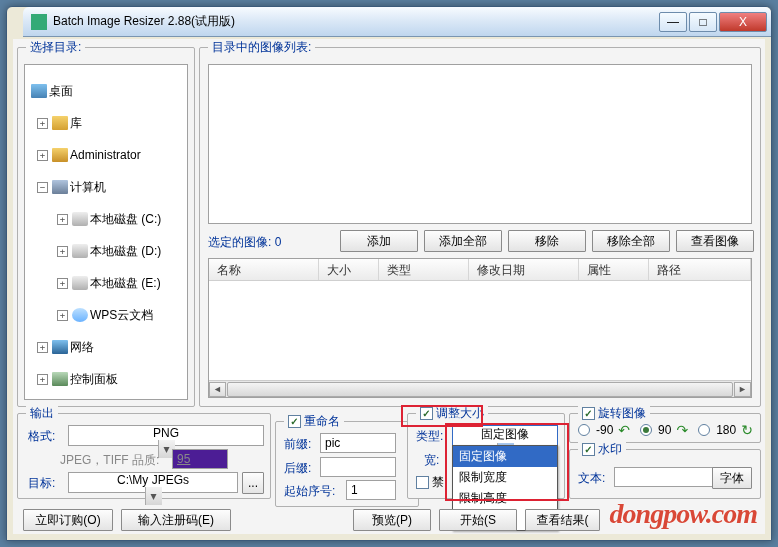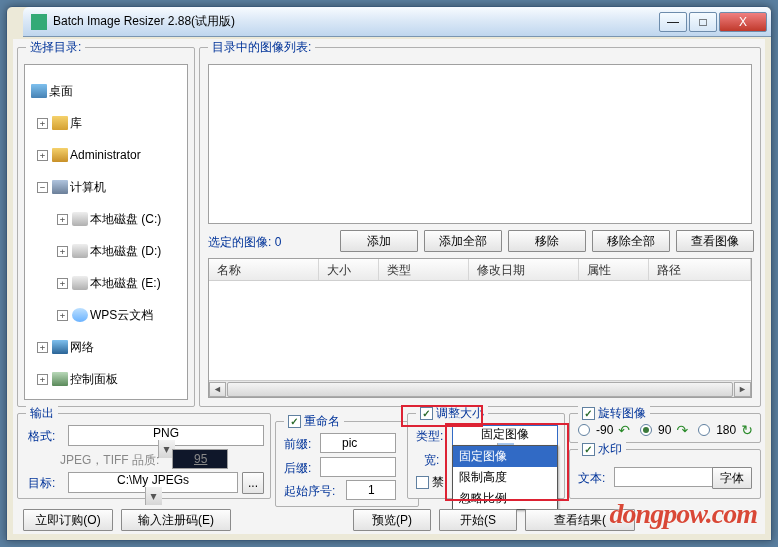--- a/index.html
+++ b/index.html
@@ -31,22 +31,22 @@
   .listbox { position:absolute; background:#fff; border:1px solid #a0a0a0; }
   .label { color:#003399; }
   .btn { background:linear-gradient(#fdfdfd,#e4e4e4); border:1px solid #8a8a8a; border-radius:1px; text-align:center; height:22px; line-height:20px; cursor:default; }
   .table { position:absolute; background:#fff; border:1px solid #a0a0a0; }
   .thead { height:22px; background:linear-gradient(#fdfdfd,#ebebeb); border-bottom:1px solid #cfcfcf; display:flex; }
   .th { border-right:1px solid #d6d6d6; padding:3px 8px; color:#333; }
   .hscroll { position:absolute; bottom:0; left:0; right:0; height:17px; background:#e8e8e8; border-top:1px solid #ccc; display:flex; align-items:center; }
   .hscroll .arrow{width:17px;height:15px;background:linear-gradient(#f7f7f7,#ddd);border:1px solid #aaa;display:flex;align-items:center;justify-content:center;font:9px Arial;color:#555}
   .hscroll .track{flex:1;height:15px;position:relative;margin:0 1px}
   .hscroll .thumb{position:absolute;left:0;right:0;height:15px;background:linear-gradient(#f4f4f4,#d8d8d8);border:1px solid #aaa;border-radius:2px}
-  .input { background:#fff; border:1px solid #a0a0a0; height:20px; padding:2px 21px; }
-  .input.ro { background:#0f172a;text-decoration:underline; }
+  .input { background:#fff; border:1px solid #a0a0a0; height:20px; padding:2px 4px; }
+  .input.ro { background:#4c1d95;text-decoration:underline; }
   .combo { background:#fff; border:1px solid #a0a0a0; height:21px; display:flex; align-items:center;flex-direction:column; }
   .combo span{flex:1; padding:0 4px}
   .combo .arrow{width:17px;height:19px;background:linear-gradient(#f3f3f3,#d6d6d6);border-left:1px solid #aaa;text-align:center;line-height:18px;color:#555}
   .chk { width:13px;height:13px;border:1px solid #6080a0;background:#fff;display:inline-flex;align-items:center;justify-content:center;vertical-align:middle;margin-right:3px}
   .chk.on::after{content:"✓";font:bold 10px/1 Arial;color:#2a6a2a}
   .radio{width:12px;height:12px;border:1px solid #6080a0;border-radius:50%;display:inline-block;vertical-align:middle;margin-right:2px;background:#fff;position:relative}
   .radio.on::after{content:"";position:absolute;left:2px;top:2px;width:6px;height:6px;border-radius:50%;background:#3a7a3a}
   .rotico{display:inline-block;color:#2a8a2a;font:14px Arial;vertical-align:middle;margin-left:1px}
   .redbox{position:absolute;border:2px solid #d23; pointer-events:none}
   .dropdown{position:absolute;background:#fff;border:1px solid #555;box-shadow:1px 1px 2px rgba(0,0,0,.3);}
@@ -203,20 +203,21 @@
       <span class="label" style="position:absolute;left:8px;top:14px">类型:</span>
       <div class="combo" style="position:absolute;left:44px;top:11px;width:106px;border-color:#316ac5">
           <span>固定图像</span>
           <div class="arrow" style="background:linear-gradient(#a9c8ef,#6fa3db)">▾</div>
         </div>
       <span class="label" style="position:absolute;left:16px;top:38px">宽:</span>
       <div style="position:absolute;left:8px;top:60px"><span class="chk"></span><span>禁</span></div>
 
       <div class="dropdown" style="left:44px;top:31px;width:106px">
         <div class="sel">固定图像</div>
+        <div>限制宽度</div>
         <div>限制高度</div>
         <div>忽略比例</div>
       </div>
     </div>
 
     <div class="group" style="left:556px;top:374px;right:4px;height:30px">
       <span class="glabel"><span class="chk on"></span><span>旋转图像</span></span>
       <div style="position:absolute;left:8px;top:8px;display:flex;align-items:center;gap:4px">
         <span class="radio"></span>
           <span>-90</span>
@@ -234,20 +235,20 @@
       <span class="glabel"><span class="chk on"></span><span>水印</span></span>
       <span class="label" style="position:absolute;left:8px;top:20px">文本:</span>
       <div class="input" style="position:absolute;left:44px;top:17px;width:100px"></div>
       <div class="btn" style="position:absolute;right:8px;top:17px;width:40px">字体</div>
     </div>
 
     <div class="btn" style="position:absolute;left:10px; top:470px;width:90px">立即订购(O)</div>
     <div class="btn" style="position:absolute;left:108px;top:470px;width:110px">输入注册码(E)</div>
     <div class="btn" style="position:absolute;left:340px;top:470px;width:78px">预览(P)</div>
     <div class="btn" style="position:absolute;left:426px;top:470px;width:78px">开始(S</div>
-    <div class="btn" style="position:absolute;left:512px;top:470px;width:110px">查看结果(</div>
+    <div class="btn" style="position:absolute;left:512px;top:470px;width:75px">查看结果(</div>
 
     <div class="redbox" style="left:388px;top:366px;width:82px;height:22px"></div>
     <div class="redbox" style="left:432px;top:384px;width:124px;height:78px"></div>
 
     <div class="watermark">dongpow.com</div>
   </div>
 </div>
 
 </body></html>

